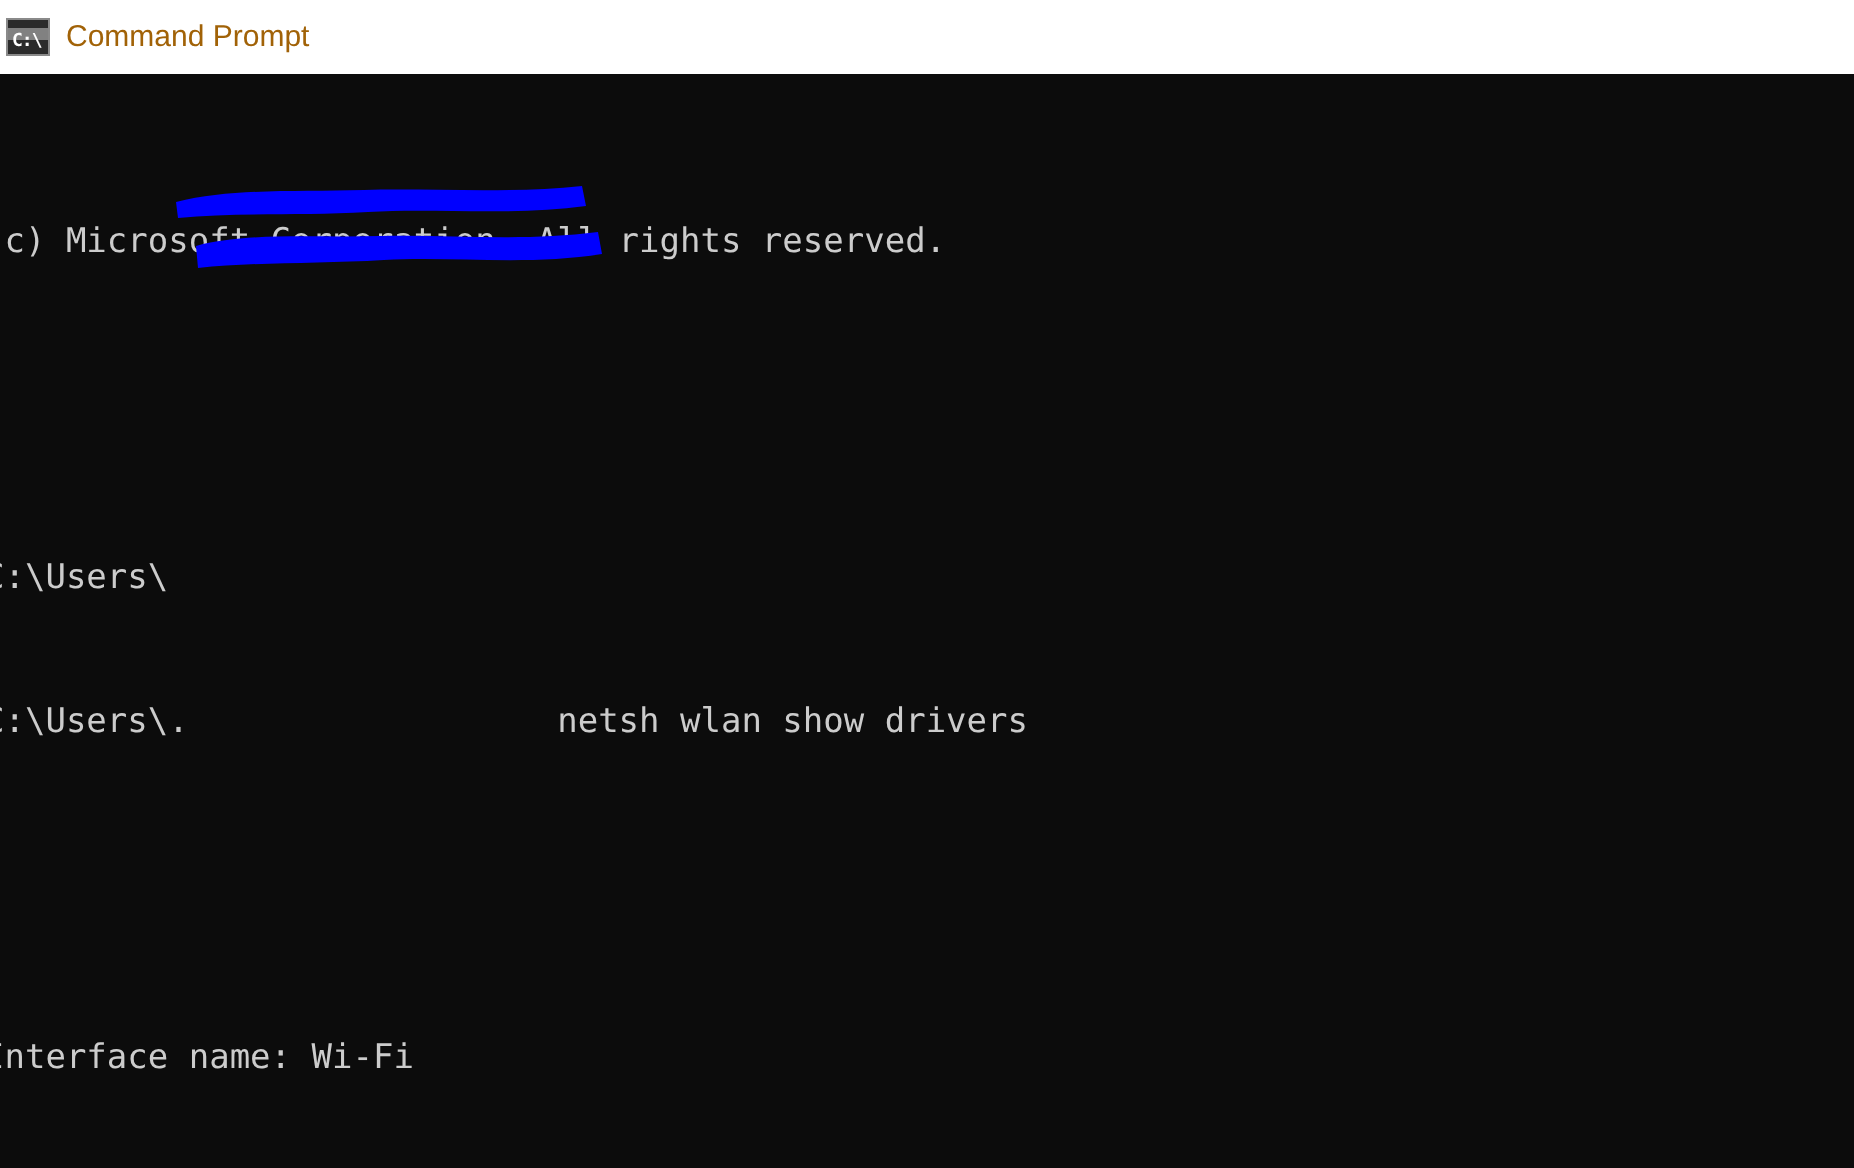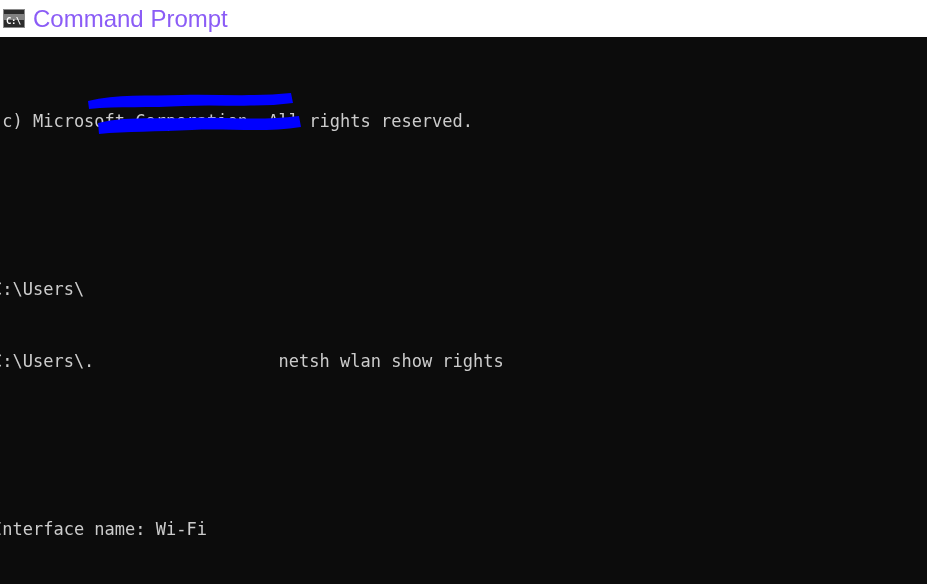--- a/index.html
+++ b/index.html
@@ -49,22 +49,22 @@
     top: 6px;
     font-family: "DejaVu Sans Mono", monospace;
     font-size: 9px;
     font-weight: bold;
     line-height: 10px;
     color: #ffffff;
     letter-spacing: -0.5px;
   }
   #titlebar-title {
     font-family: "Liberation Sans", sans-serif;
-    font-size: 24px;
-    color: #8b5cf6;
+    font-size: 15px;
+    color: #a16207;
     line-height: 20px;
     white-space: nowrap;
   }
 
   
   #console {
     position: absolute;
     left: 0;
     top: 37px;
     width: 927px;
@@ -105,21 +105,21 @@
   <div id="titlebar-title">Command Prompt</div>
 </div>
 
 <div id="console">
   <div id="console-text">
 
     <div class="line">(c) Microsoft Corporation. All rights reserved.</div>
     <div class="line"></div>
 
     <div class="line"><span>C:\Users\</span></div>
-    <div class="line"><span>C:\Users\.</span><span>                  </span><span>netsh wlan show rights</span></div>
+    <div class="line"><span>C:\Users\.</span><span>                  </span><span>netsh wlan show drivers</span></div>
 
     <div class="line"></div>
     <div class="line">Interface name: Wi-Fi</div>
     
 
     
     
     
     
     

